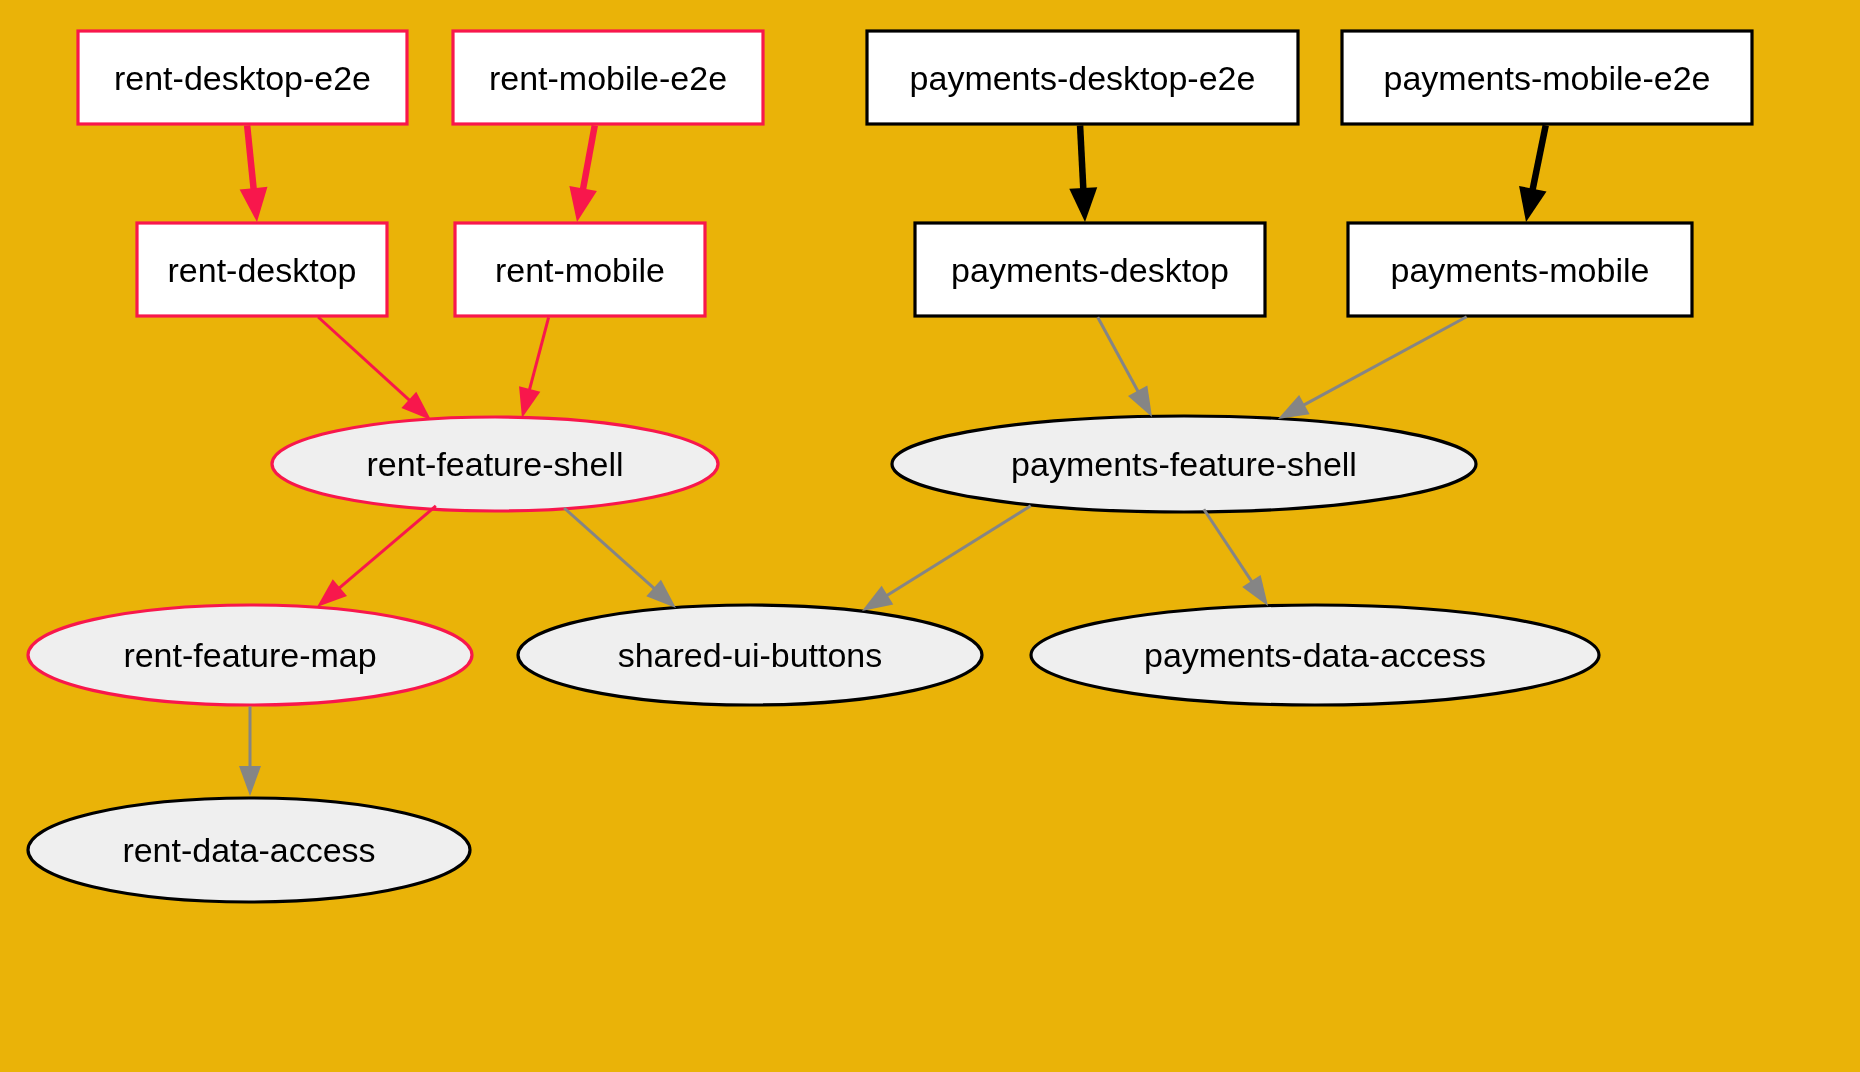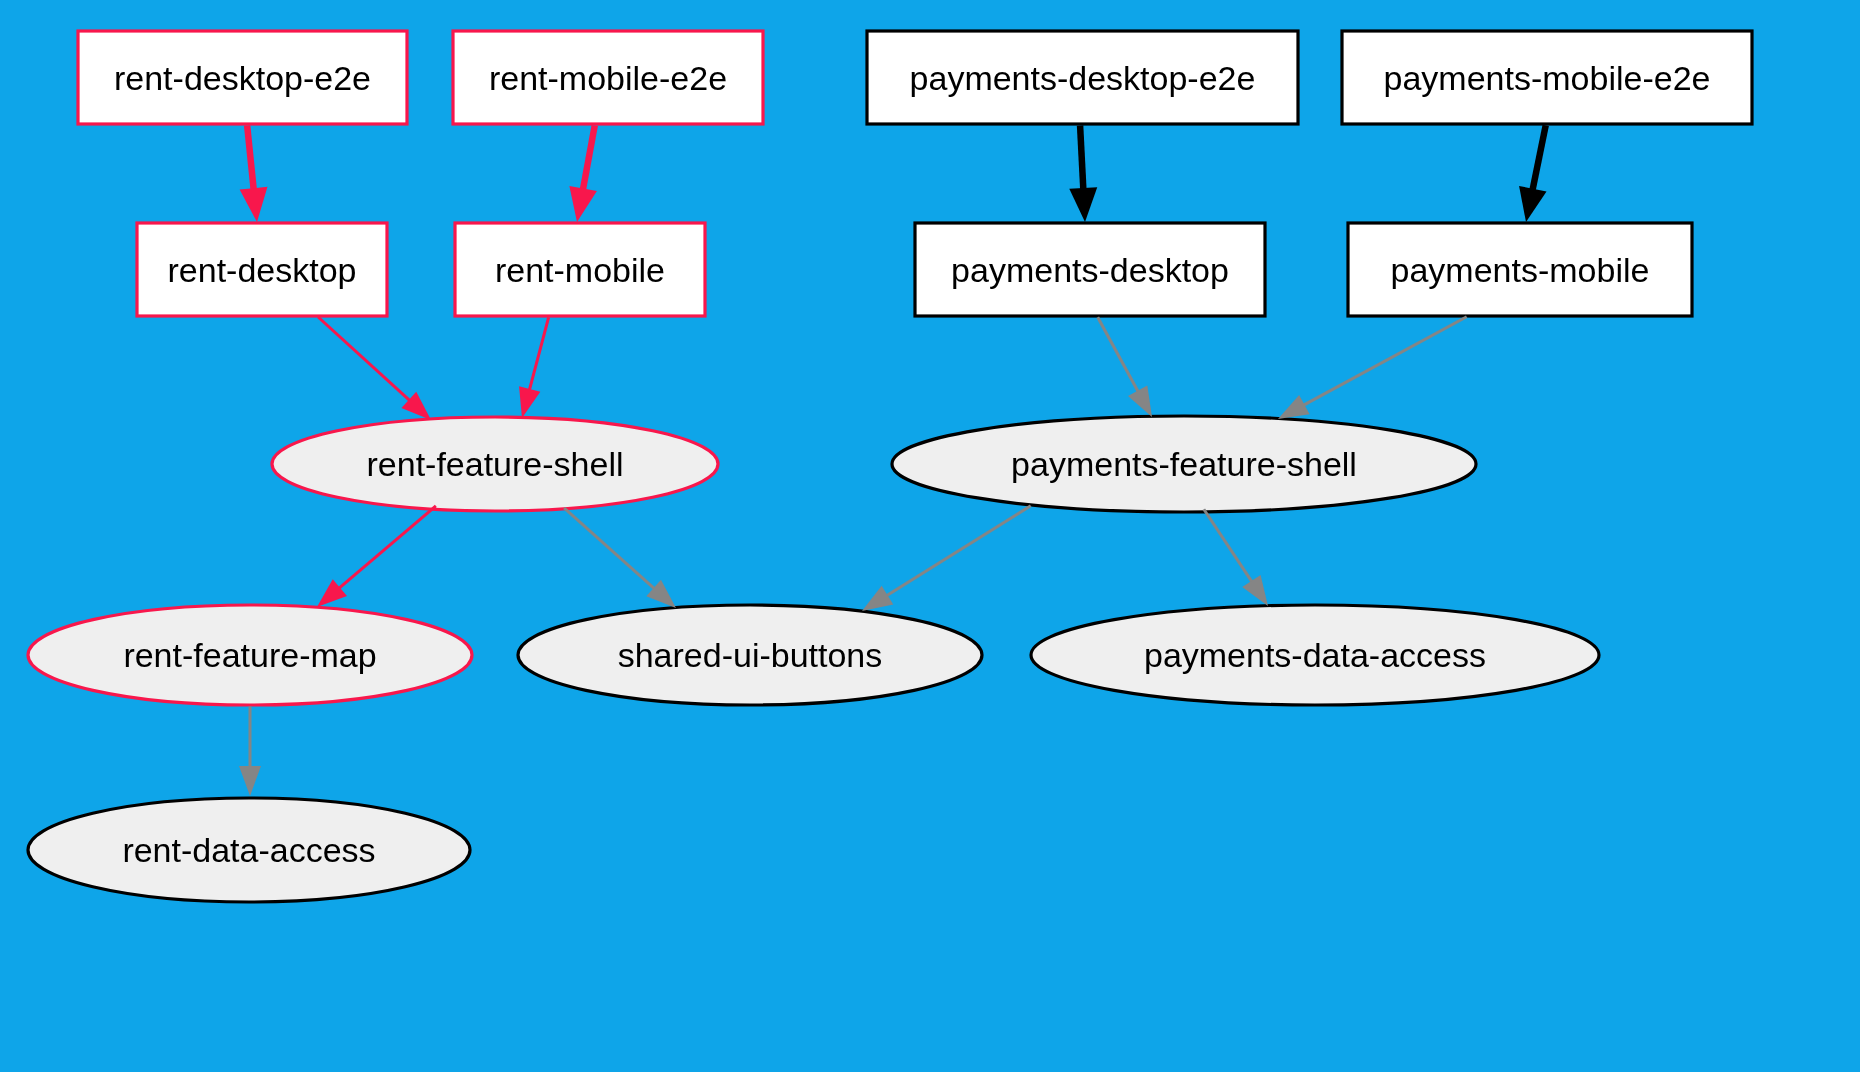--- a/index.html
+++ b/index.html
@@ -10,21 +10,21 @@
   body{
     width:1860px;
     height:1072px;
     overflow:hidden;
     font-family:"Liberation Sans", sans-serif;
   }
   #graph-root{
     position:relative;
     width:1860px;
     height:1072px;
-    background:#0ea5e9;
+    background:#eab308;
   }
   #graph-root svg{
     display:block;
   }
   #graph-root text{
     font-family:"Liberation Sans", sans-serif;
     font-size:34px;
     fill:#000000;
   }
 </style>

